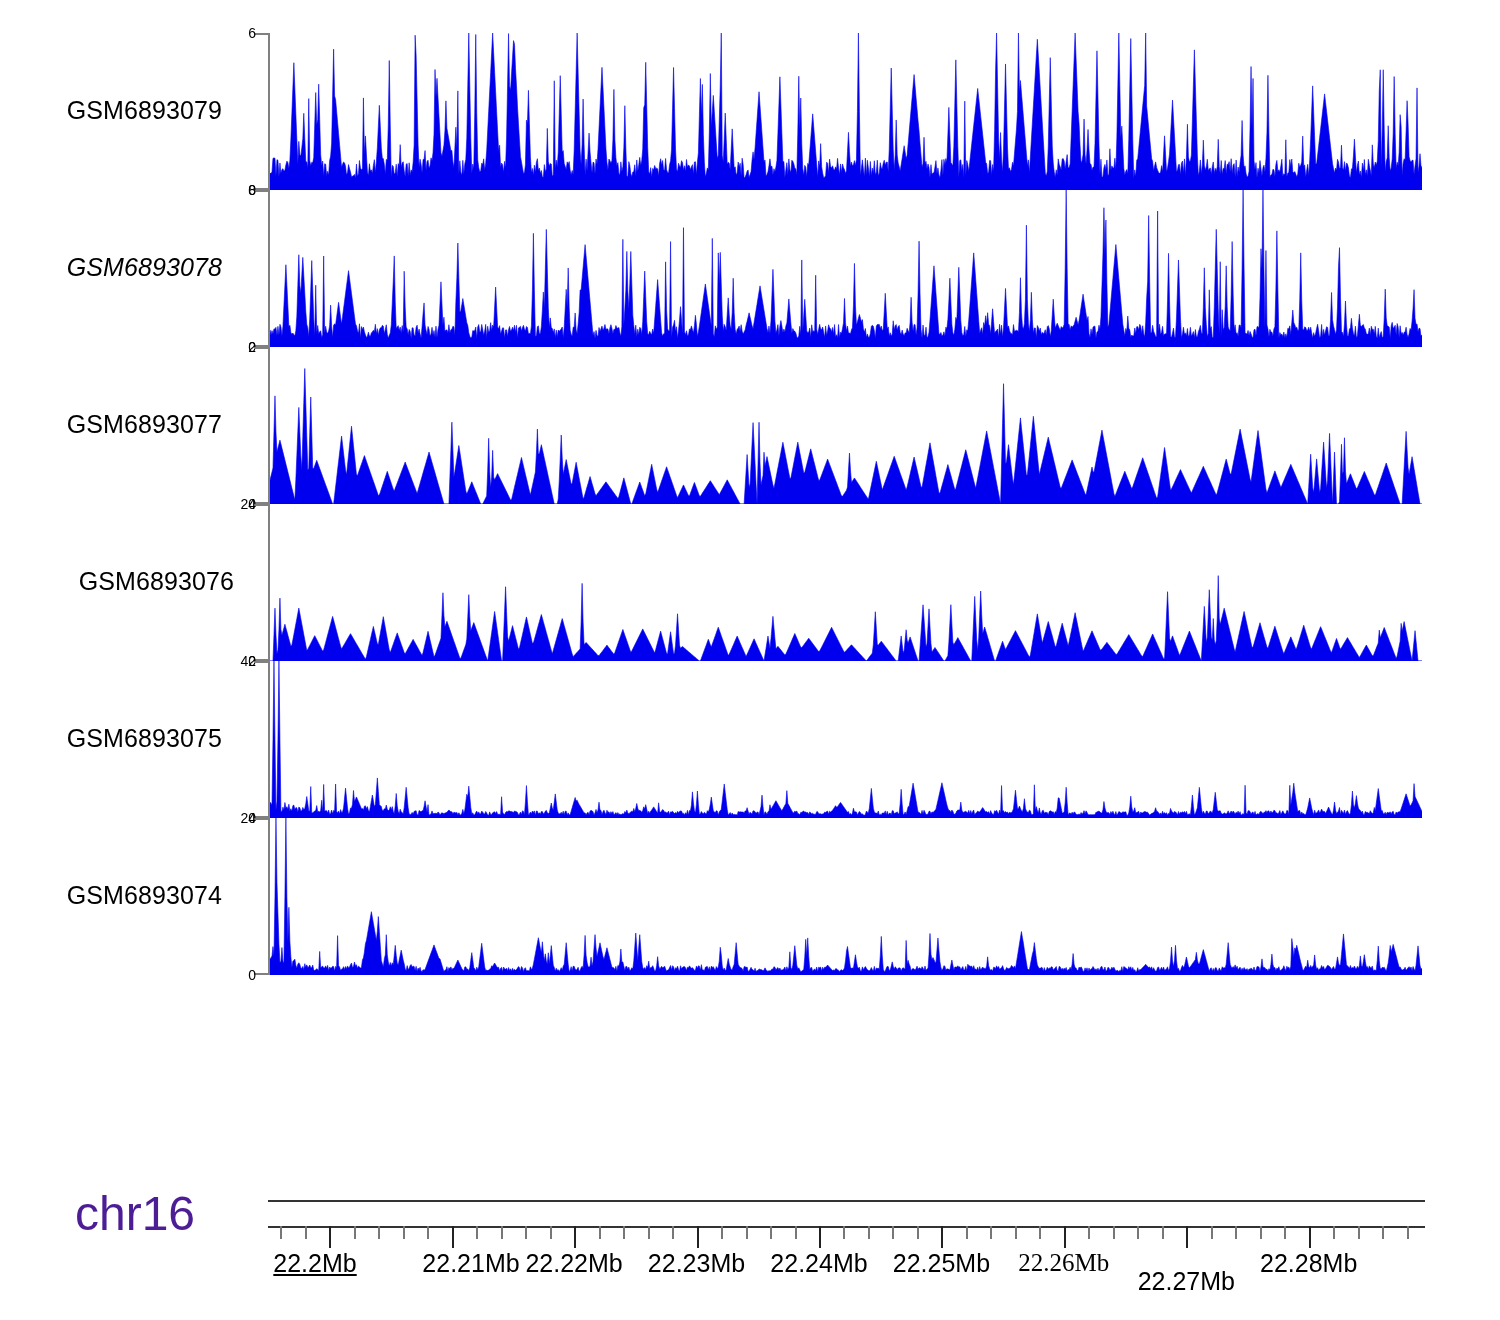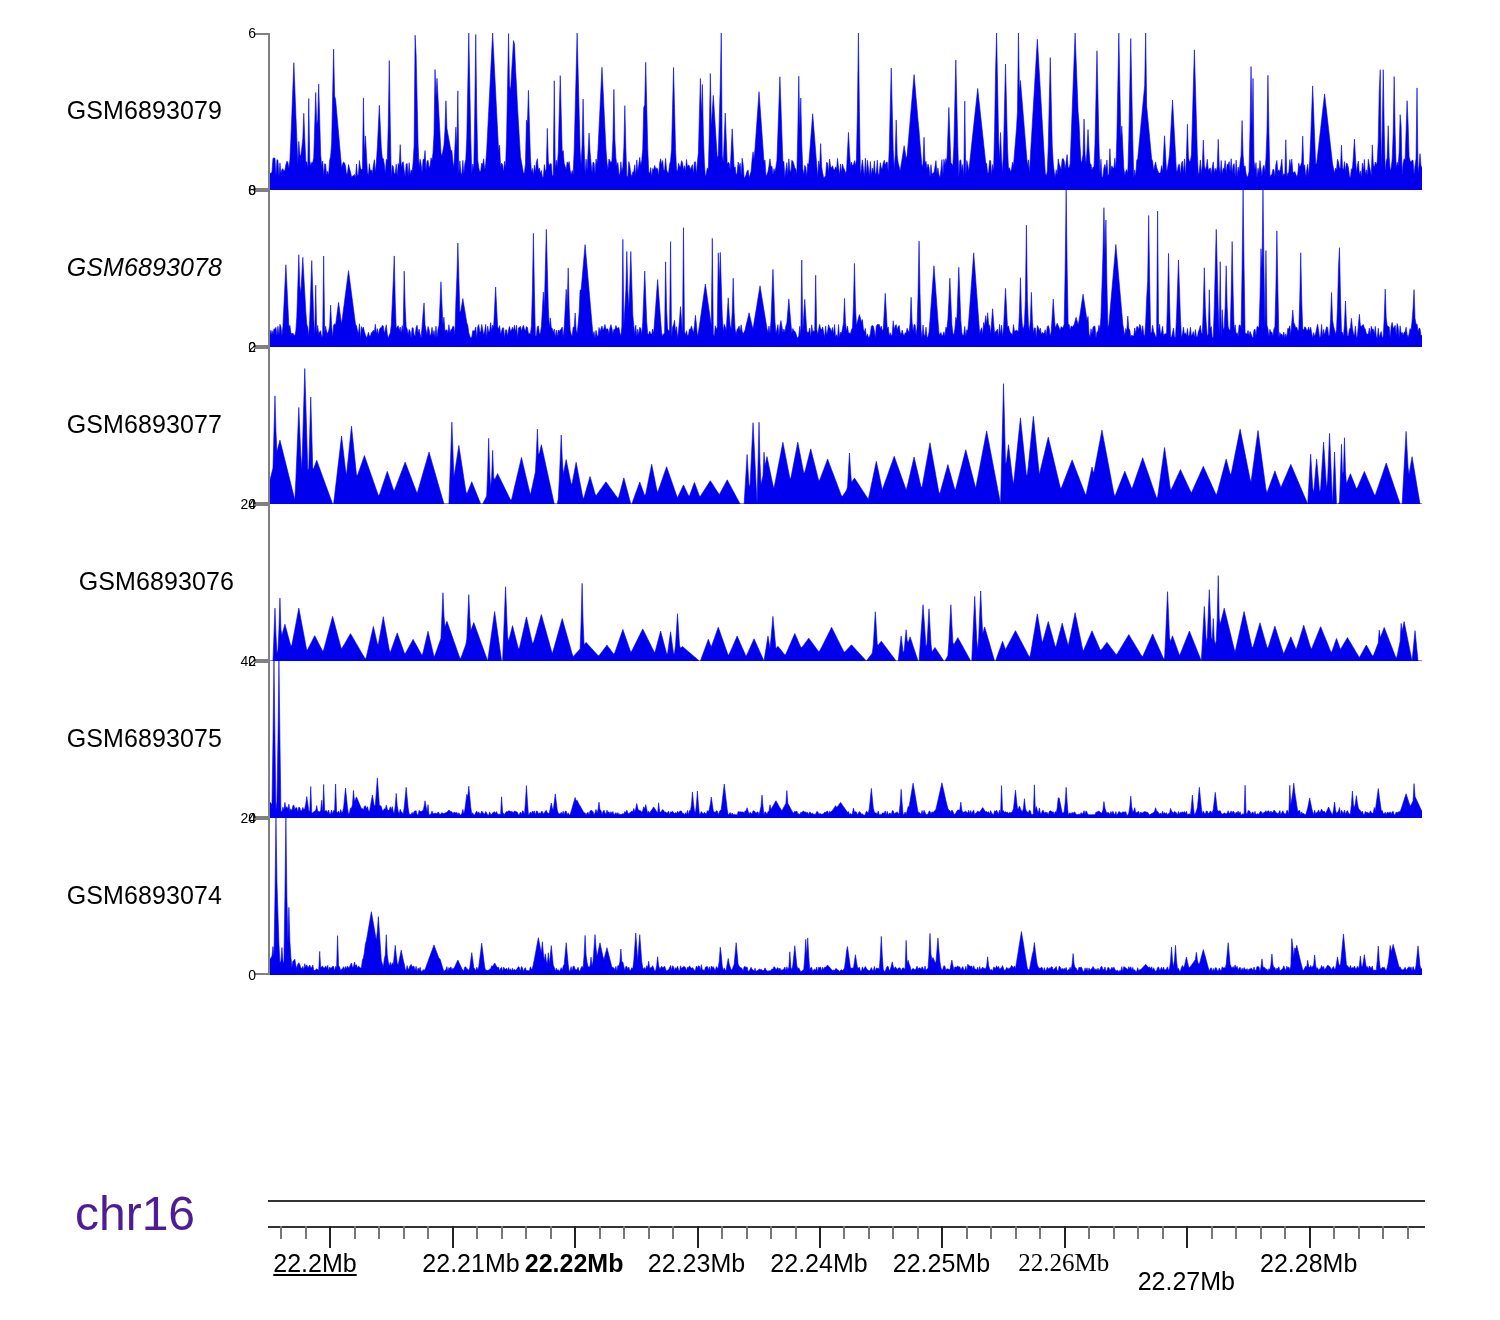--- a/index.html
+++ b/index.html
@@ -318,21 +318,21 @@
         <div class="tickmark major" style="left: 696.5px;"></div>
         <div class="tickmark major" style="left: 819px;"></div>
         <div class="tickmark major" style="left: 941.4px;"></div>
         <div class="tickmark major" style="left: 1063.8px;"></div>
         <div class="tickmark major" style="left: 1186.3px;"></div>
         <div class="tickmark major" style="left: 1308.7px;"></div>
       </div>
     <div class="axis-tick-labels" id="axis-tick-labels">
         <div class="tick-label" style="left: 315px; text-decoration: underline;">22.2Mb</div>
         <div class="tick-label" style="left: 471px;">22.21Mb</div>
-        <div class="tick-label" style="left: 574.1px; font-weight: bold;">22.22Mb</div>
+        <div class="tick-label" style="left: 574.1px;">22.22Mb</div>
         <div class="tick-label" style="left: 696.5px;">22.23Mb</div>
         <div class="tick-label" style="left: 819px;">22.24Mb</div>
         <div class="tick-label" style="left: 941.4px;">22.25Mb</div>
         <div class="tick-label" style="left: 1063.8px; font-family: Liberation Serif, serif;">22.26Mb</div>
         <div class="tick-label" style="left: 1186.3px; margin-top: 18px;">22.27Mb</div>
         <div class="tick-label" style="left: 1308.7px;">22.28Mb</div>
       </div>
   </div>
 
 </div>

